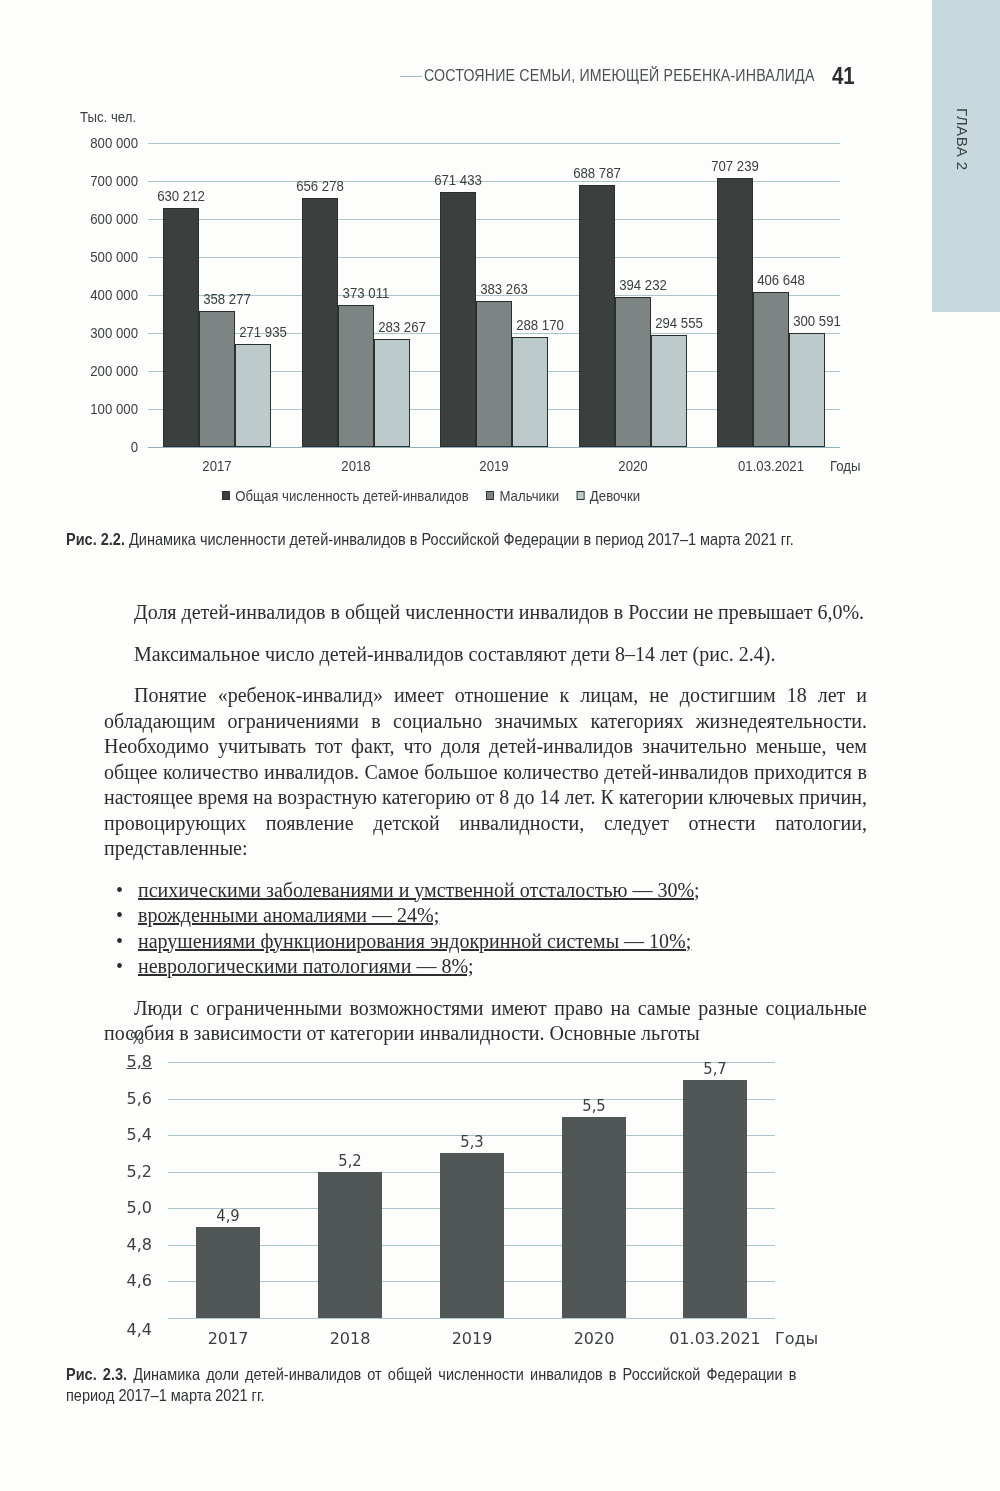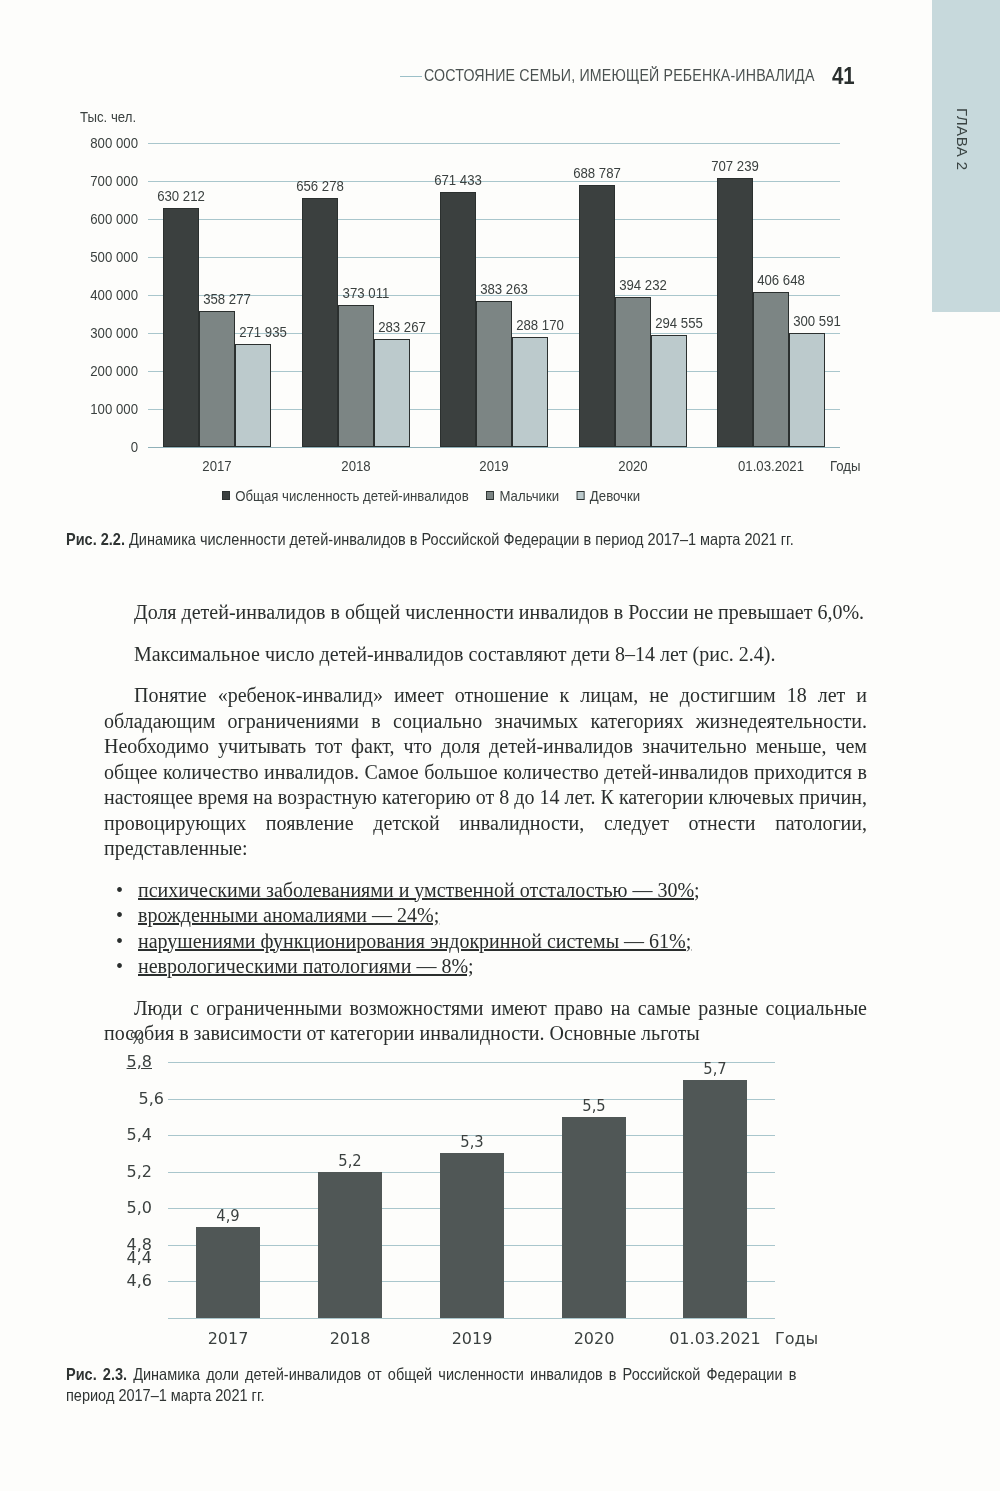--- a/index.html
+++ b/index.html
@@ -127,47 +127,47 @@
 
 <div class="caption" style="top:529px;"><b>Рис. 2.2.</b><span> Динамика численности детей-инвалидов в Российской Федерации в период 2017–1 марта 2021 гг.</span></div>
 
 <div class="body-text" style="top:584px;">
   <p class="para first">Доля детей-инвалидов в общей численности инвалидов в России не превышает 6,0%.</p>
   <p class="para">Максимальное число детей-инвалидов составляют дети 8–14 лет (рис. 2.4).</p>
   <p class="para">Понятие «ребенок-инвалид»  имеет отношение к лицам, не достигшим 18 лет и обладающим ограничениями в социально значимых категориях жизнедеятельности. Необходимо учитывать тот факт, что доля детей-инвалидов значительно меньше, чем общее количество инвалидов. Самое большое количество детей-инвалидов приходится в настоящее время на возрастную категорию от 8 до 14 лет. К категории ключевых причин, провоцирующих появление детской инвалидности, следует отнести патологии, представленные:</p>
   <ul class="bullets">
     <li>психическими заболеваниями и умственной отсталостью — 30%;</li>
     <li>врожденными аномалиями — 24%;</li>
-    <li>нарушениями функционирования эндокринной системы — 61%;</li>
+    <li>нарушениями функционирования эндокринной системы — 10%;</li>
     <li>неврологическими патологиями — 8%;</li>
   </ul>
   <p class="para">Люди с ограниченными возможностями имеют право на самые разные социальные пособия в зависимости от категории инвалидности. Основные льготы</p>
 </div>
 
 <div id="fig2" class="c2">
   <div class="abs" style="left:130px; top:1030px; font-size:15px; font-family:'DejaVu Sans',sans-serif; color:#3a403f;">%</div>
   <div id="fig2-grid">
       <div class="gridline" style="left: 168px; top: 1062px; width: 607px;"></div>
       <div class="gridline" style="left: 168px; top: 1099px; width: 607px;"></div>
       <div class="gridline" style="left: 168px; top: 1135px; width: 607px;"></div>
       <div class="gridline" style="left: 168px; top: 1172px; width: 607px;"></div>
       <div class="gridline" style="left: 168px; top: 1208px; width: 607px;"></div>
       <div class="gridline" style="left: 168px; top: 1245px; width: 607px;"></div>
       <div class="gridline" style="left: 168px; top: 1281px; width: 607px;"></div>
       <div class="gridline" style="left: 168px; top: 1318px; width: 607px;"></div>
     </div>
   <div id="fig2-yticks">
       <div class="ytick" style="left: 72px; top: 1052px; text-decoration: underline;">5,8</div>
-      <div class="ytick" style="left: 84px; top: 1089px;">5,6</div>
+      <div class="ytick" style="left: 72px; top: 1089px;">5,6</div>
       <div class="ytick" style="left: 72px; top: 1125px; text-align: right;">5,4</div>
       <div class="ytick" style="left: 72px; top: 1162px;">5,2</div>
       <div class="ytick" style="left: 72px; top: 1198px;">5,0</div>
       <div class="ytick" style="left: 72px; top: 1235px;">4,8</div>
       <div class="ytick" style="left: 72px; top: 1271px;">4,6</div>
-      <div class="ytick" style="left: 72px; top: 1248px;">4,4</div>
+      <div class="ytick" style="left: 72px; top: 1320px;">4,4</div>
     </div>
   <div id="fig2-bars">
       <div class="bar" style="left: 196px; top: 1226.57px; width: 64px; height: 91.4286px; background: rgb(80, 87, 86); border: none;"></div>
       <div class="val" style="left: 228px; top: 1205.57px;">4,9</div>
       <div class="bar" style="left: 318px; top: 1171.71px; width: 64px; height: 146.286px; background: rgb(80, 87, 86); border: none;"></div>
       <div class="val" style="left: 350px; top: 1150.71px;">5,2</div>
       <div class="bar" style="left: 440px; top: 1153.43px; width: 64px; height: 164.571px; background: rgb(80, 87, 86); border: none;"></div>
       <div class="val" style="left: 472px; top: 1132.43px;">5,3</div>
       <div class="bar" style="left: 562px; top: 1116.86px; width: 64px; height: 201.143px; background: rgb(80, 87, 86); border: none;"></div>
       <div class="val" style="left: 594px; top: 1095.86px;">5,5</div>

